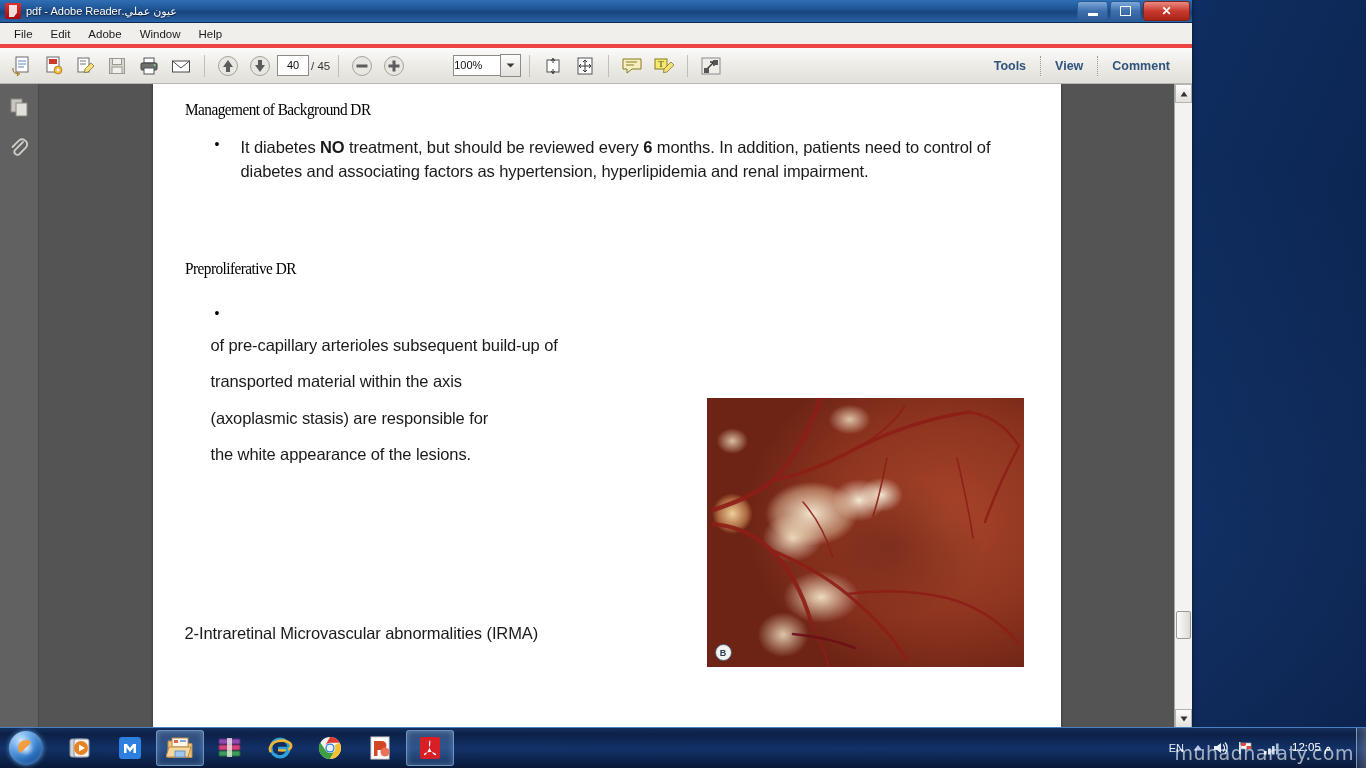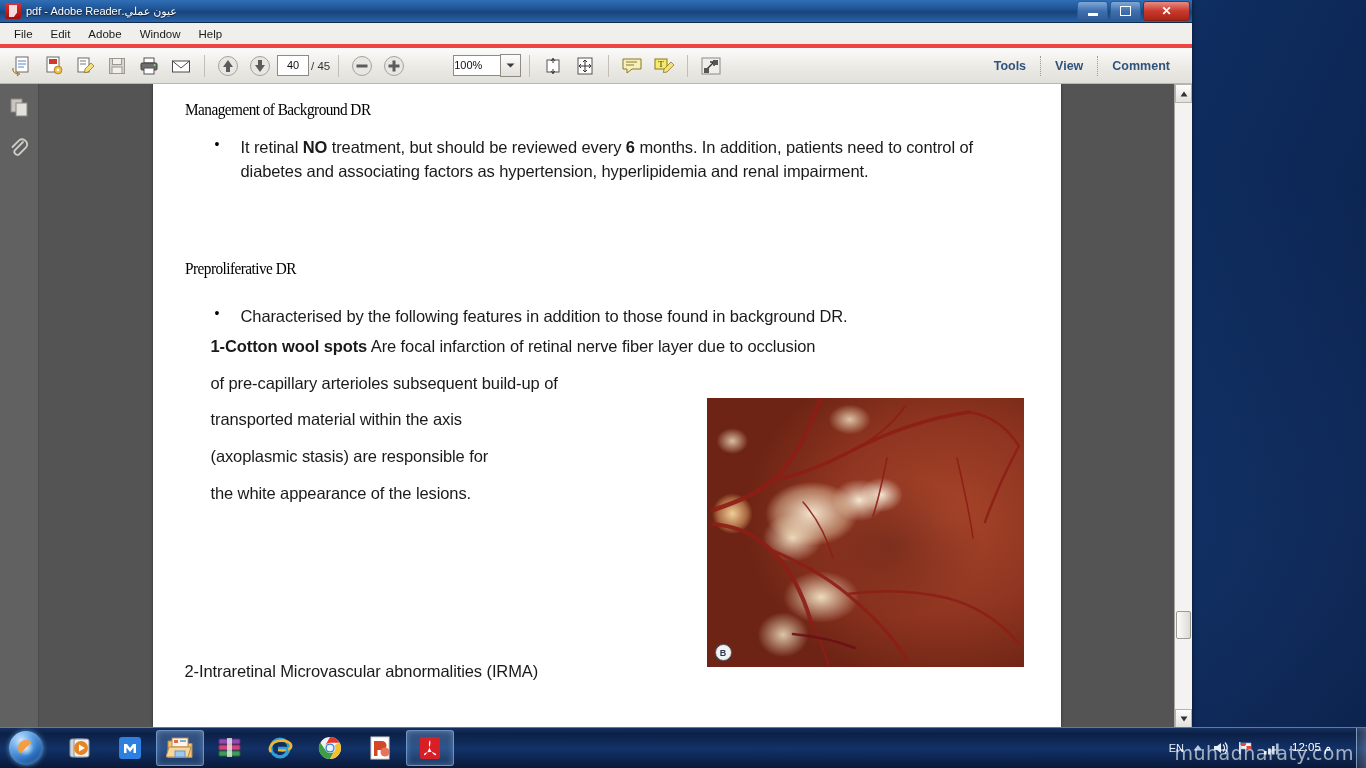--- a/index.html
+++ b/index.html
@@ -510,31 +510,29 @@
     </div>
 
     <div class="doc-area">
       <div class="page">
         <div class="page-inner">
 
           <div class="slide-h">Management of Background DR</div>
 
           <div class="bullet-row">
             <div class="bullet-dot">•</div>
-            <div class="bullet-text"><span>It retinal </span><span class="b">NO</span><span> treatment, but should be reviewed every </span><span class="b">6</span><span> months. In addition, patients need to control of diabetes and associating factors as hypertension, hyperlipidemia and renal impairment.</span></div>
+            <div class="bullet-text"><span>It diabetes </span><span class="b">NO</span><span> treatment, but should be reviewed every </span><span class="b">6</span><span> months. In addition, patients need to control of diabetes and associating factors as hypertension, hyperlipidemia and renal impairment.</span></div>
           </div>
 
           <div class="slide-h" style="margin-top:75px;">Preproliferative DR</div>
 
           <div class="bullet-row" style="margin-top:26px;">
             <div class="bullet-dot">•</div>
-            <div class="bullet-text">Characterised by the following features in addition to those found in background DR.</div>
           </div>
 
-          <div class="flow-line" style="margin-top:6px;padding-left:26px;"><span class="b">1-Cotton wool spots</span><span> Are focal infarction of retinal nerve fiber layer due to occlusion</span></div>
 
           <div class="flow-line" style="margin-top:12px;padding-left:26px;">of pre-capillary arterioles subsequent build-up of</div>
           <div class="flow-line" style="margin-top:12px;padding-left:26px;"> transported material within the axis</div>
           <div class="flow-line" style="margin-top:12px;padding-left:26px;">(axoplasmic stasis) are responsible for</div>
           <div class="flow-line" style="margin-top:12px;padding-left:26px;"> the white appearance of the lesions.</div>
 
           <div class="flow-line" style="margin-top:154px;">2-Intraretinal Microvascular abnormalities (IRMA)</div>
 
           <div class="fundus-wrap">
             <div class="fundus"></div>

